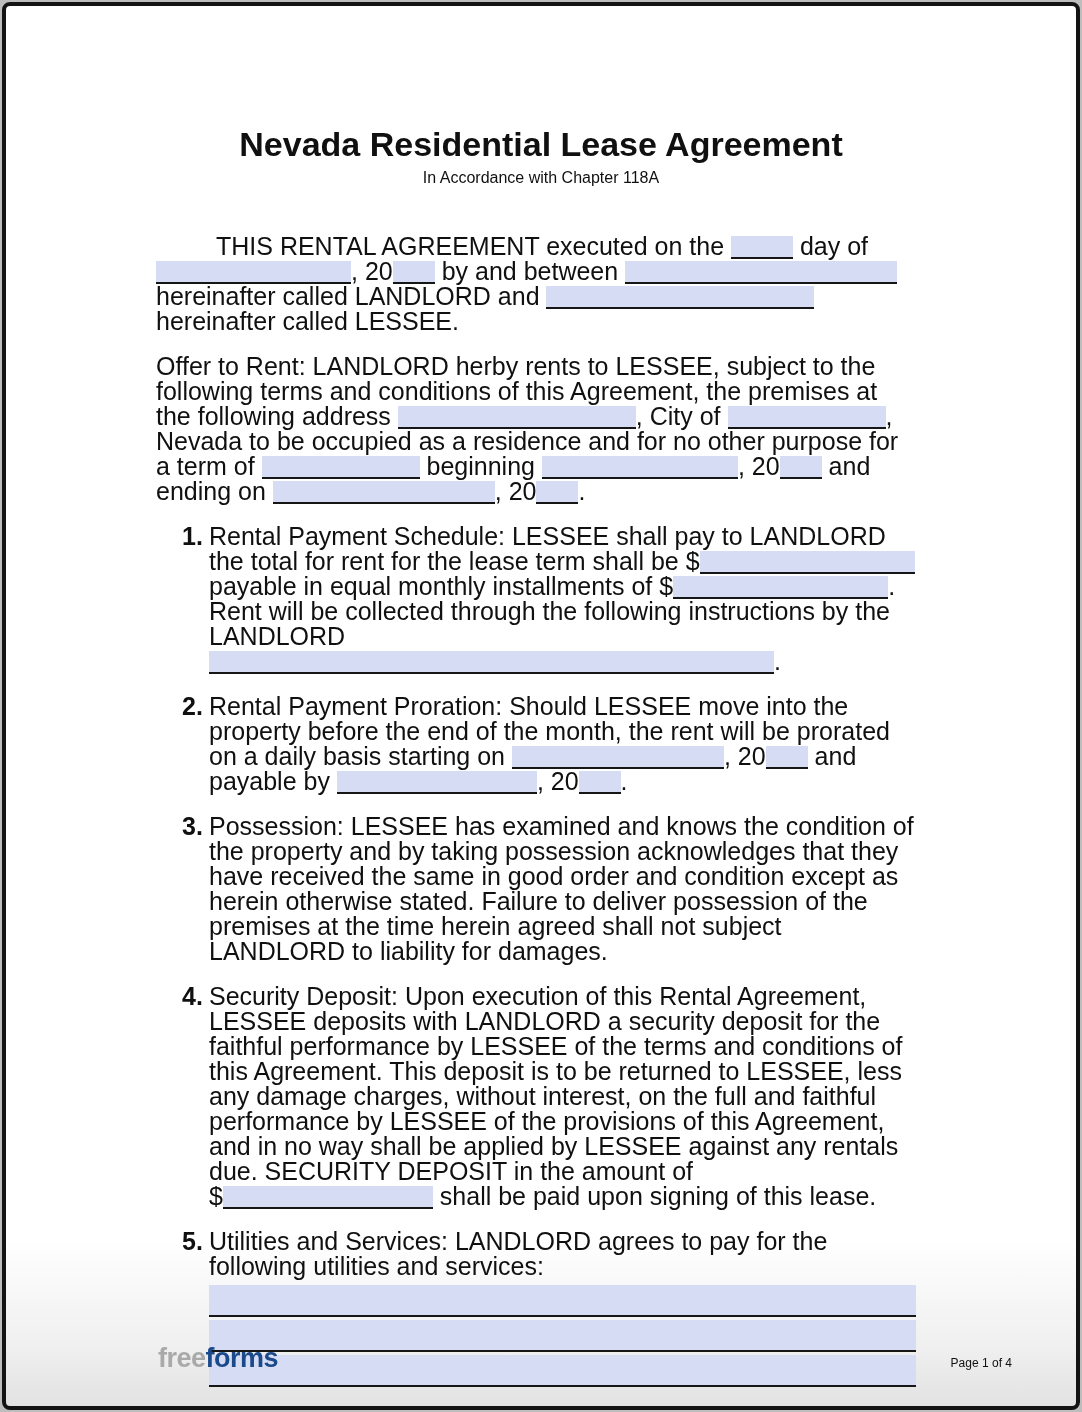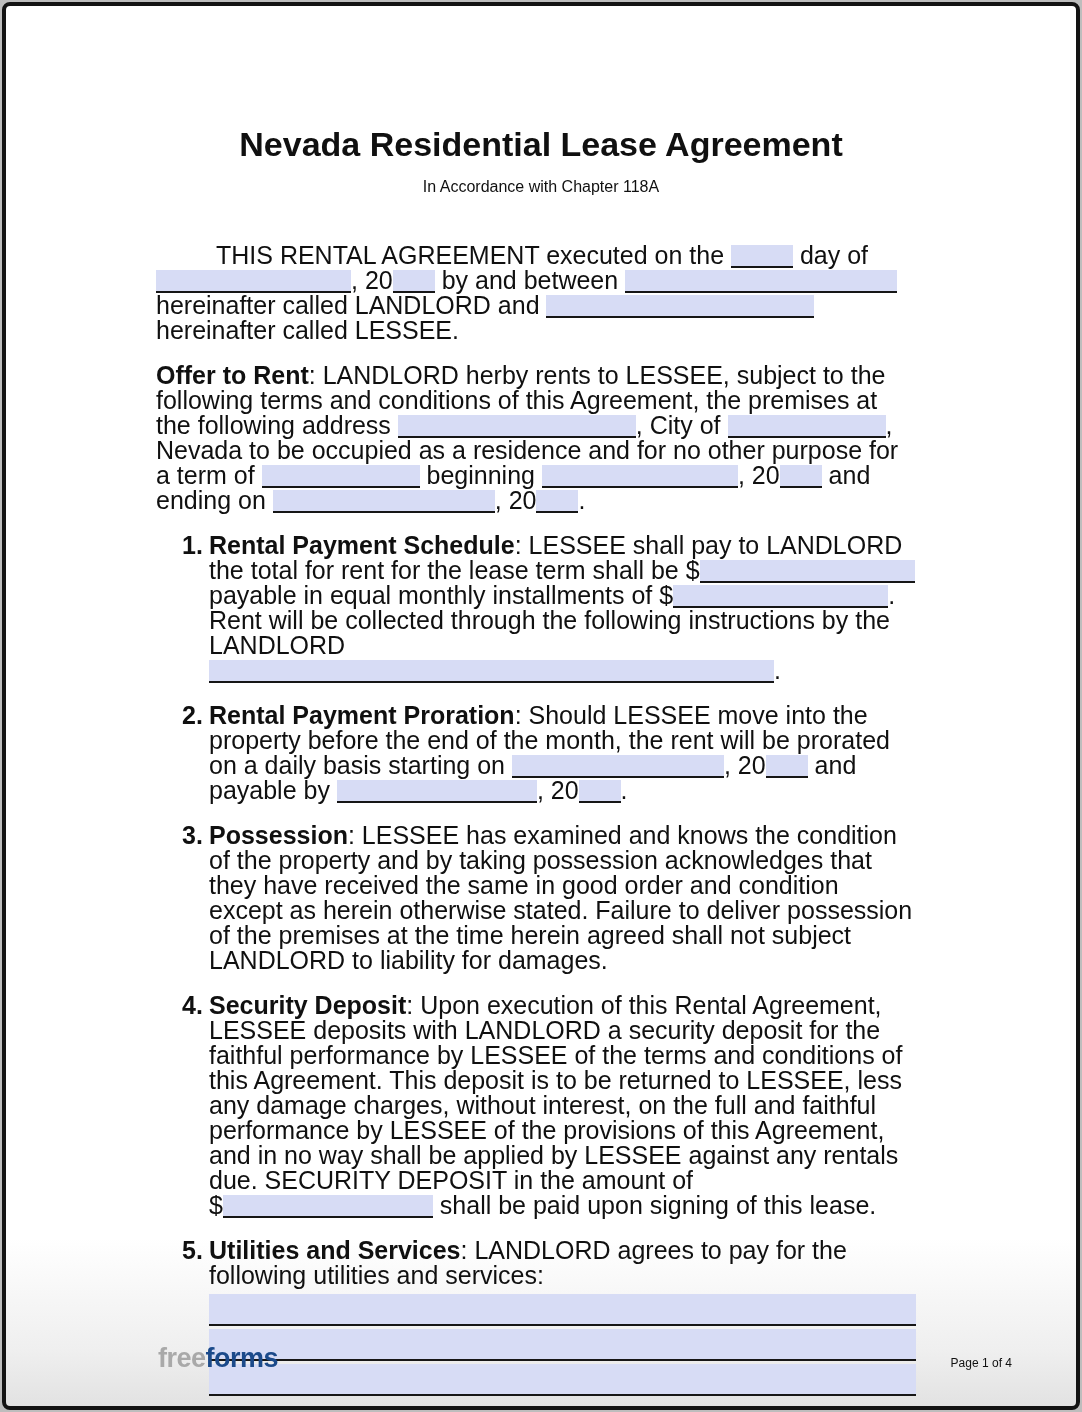--- a/index.html
+++ b/index.html
@@ -11,28 +11,28 @@
   .page {
     position:absolute; inset:2px;
     border:4px solid #131313; border-radius:8px;
     background:linear-gradient(180deg,#ffffff 0%,#ffffff 88%,#efefef 96%,#e2e2e2 100%);
     overflow:hidden;
   }
   .doc-title {
     margin:118px 0 0; text-align:center;
     font-size:34px; line-height:40px; font-weight:bold; color:#101010;
   }
-  .doc-subtitle { text-align:center; font-size:16px; line-height:20px; margin-top:13px; color:#101010; }
+  .doc-subtitle { text-align:center; font-size:16px; line-height:20px; margin-top:4px; color:#101010; }
   .doc-body {
     width:760px; margin:46px 0 5px 150px;
     font-size:25px; line-height:25px; color:#101010;
   }
   .para { margin:0 0 20px; }
   .intro { text-indent:60px; }
-  .lead { font-weight:bold;text-align:center; }
+  .lead { font-weight:normal;text-align:center; }
   .field {
     display:inline-block; height:21px; vertical-align:-4px;
     background:var(--field,#d7dcf5);
     border-bottom:2px solid #161616;
   }
   .li { position:relative; padding-left:53px; margin-bottom:20px; }
   .num { position:absolute; left:26px; top:0; font-weight:bold; }
   .nw { white-space:nowrap; }
   .bars { margin-top:6px; }
   .field-line {

